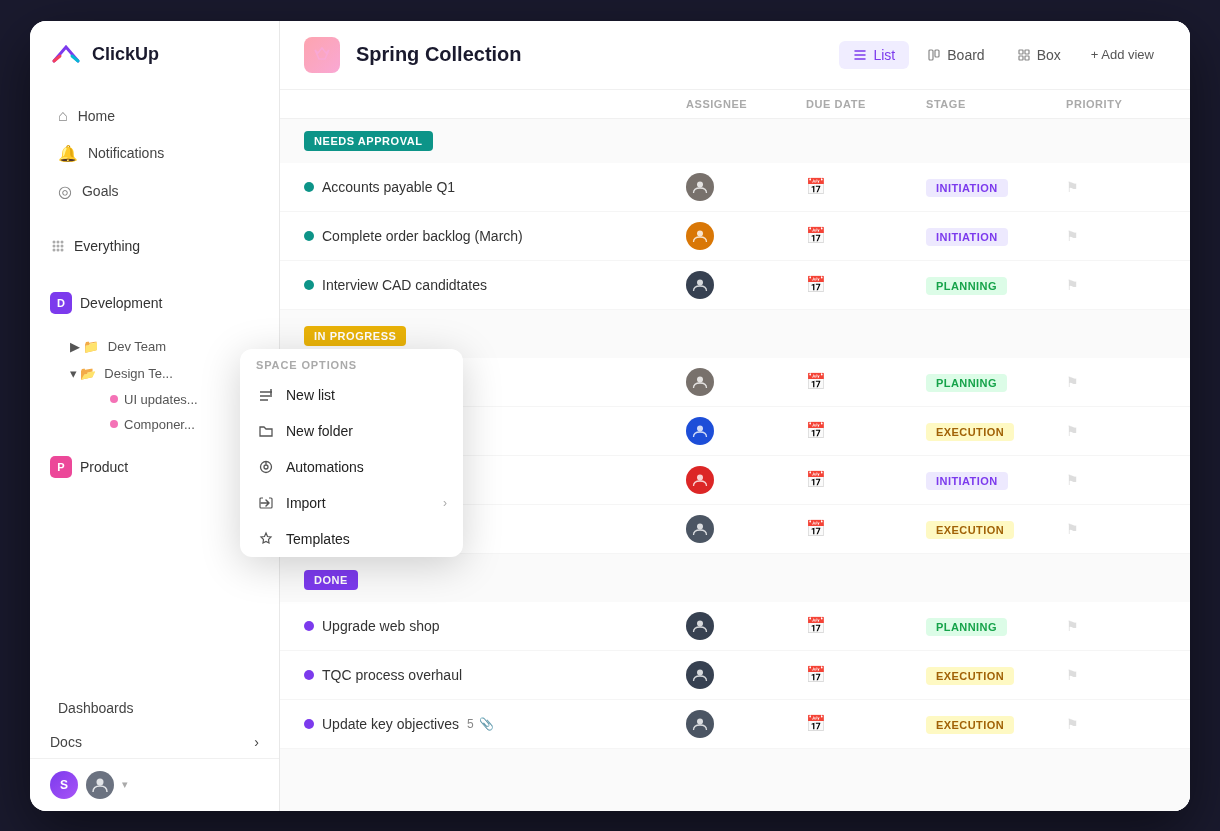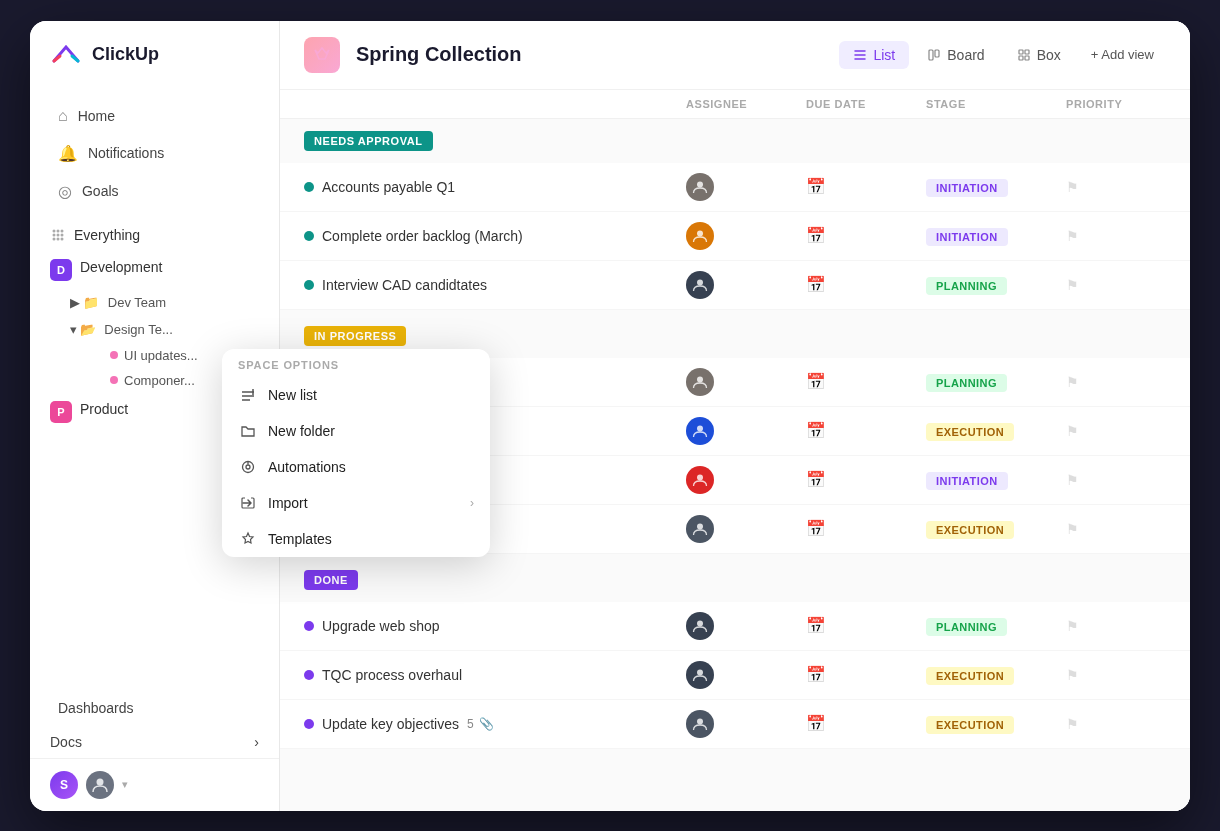--- a/index.html
+++ b/index.html
@@ -69,27 +69,27 @@
       padding: 12px 20px 6px;
       font-size: 12px;
       font-weight: 700;
       color: #555;
       text-transform: uppercase;
       letter-spacing: 0.05em;
     }
     .spaces-header .chevron { color: #888; font-size: 12px; }
     .space-item {
       display: flex;
-      align-items: flex-start;
+      align-items: center;
       gap: 8px;
       padding: 8px 20px;
       font-size: 14px;
       color: #333;
       cursor: pointer;
-      margin: 0 0;
+      margin: 11px 0;
     }
     .space-dot {
       width: 22px;
       height: 22px;
       border-radius: 5px;
       display: flex;
       align-items: center;
       justify-content: center;
       font-size: 11px;
       font-weight: 700;
@@ -326,22 +326,22 @@
     
     .dropdown-overlay {
       position: absolute;
       top: 0; left: 0; right: 0; bottom: 0;
       z-index: 10;
       pointer-events: none;
     }
     .dropdown-menu {
       position: absolute;
       top: 328px;
-      left: 192px;
-      width: 268px;
+      left: 210px;
+      width: 223px;
       background: #fff;
       border-radius: 12px;
       box-shadow: 0 8px 40px rgba(0,0,0,0.18);
       z-index: 100;
       overflow: hidden;
       pointer-events: all;
     }
     .dropdown-header {
       padding: 10px 16px 6px;
       font-size: 11px;

